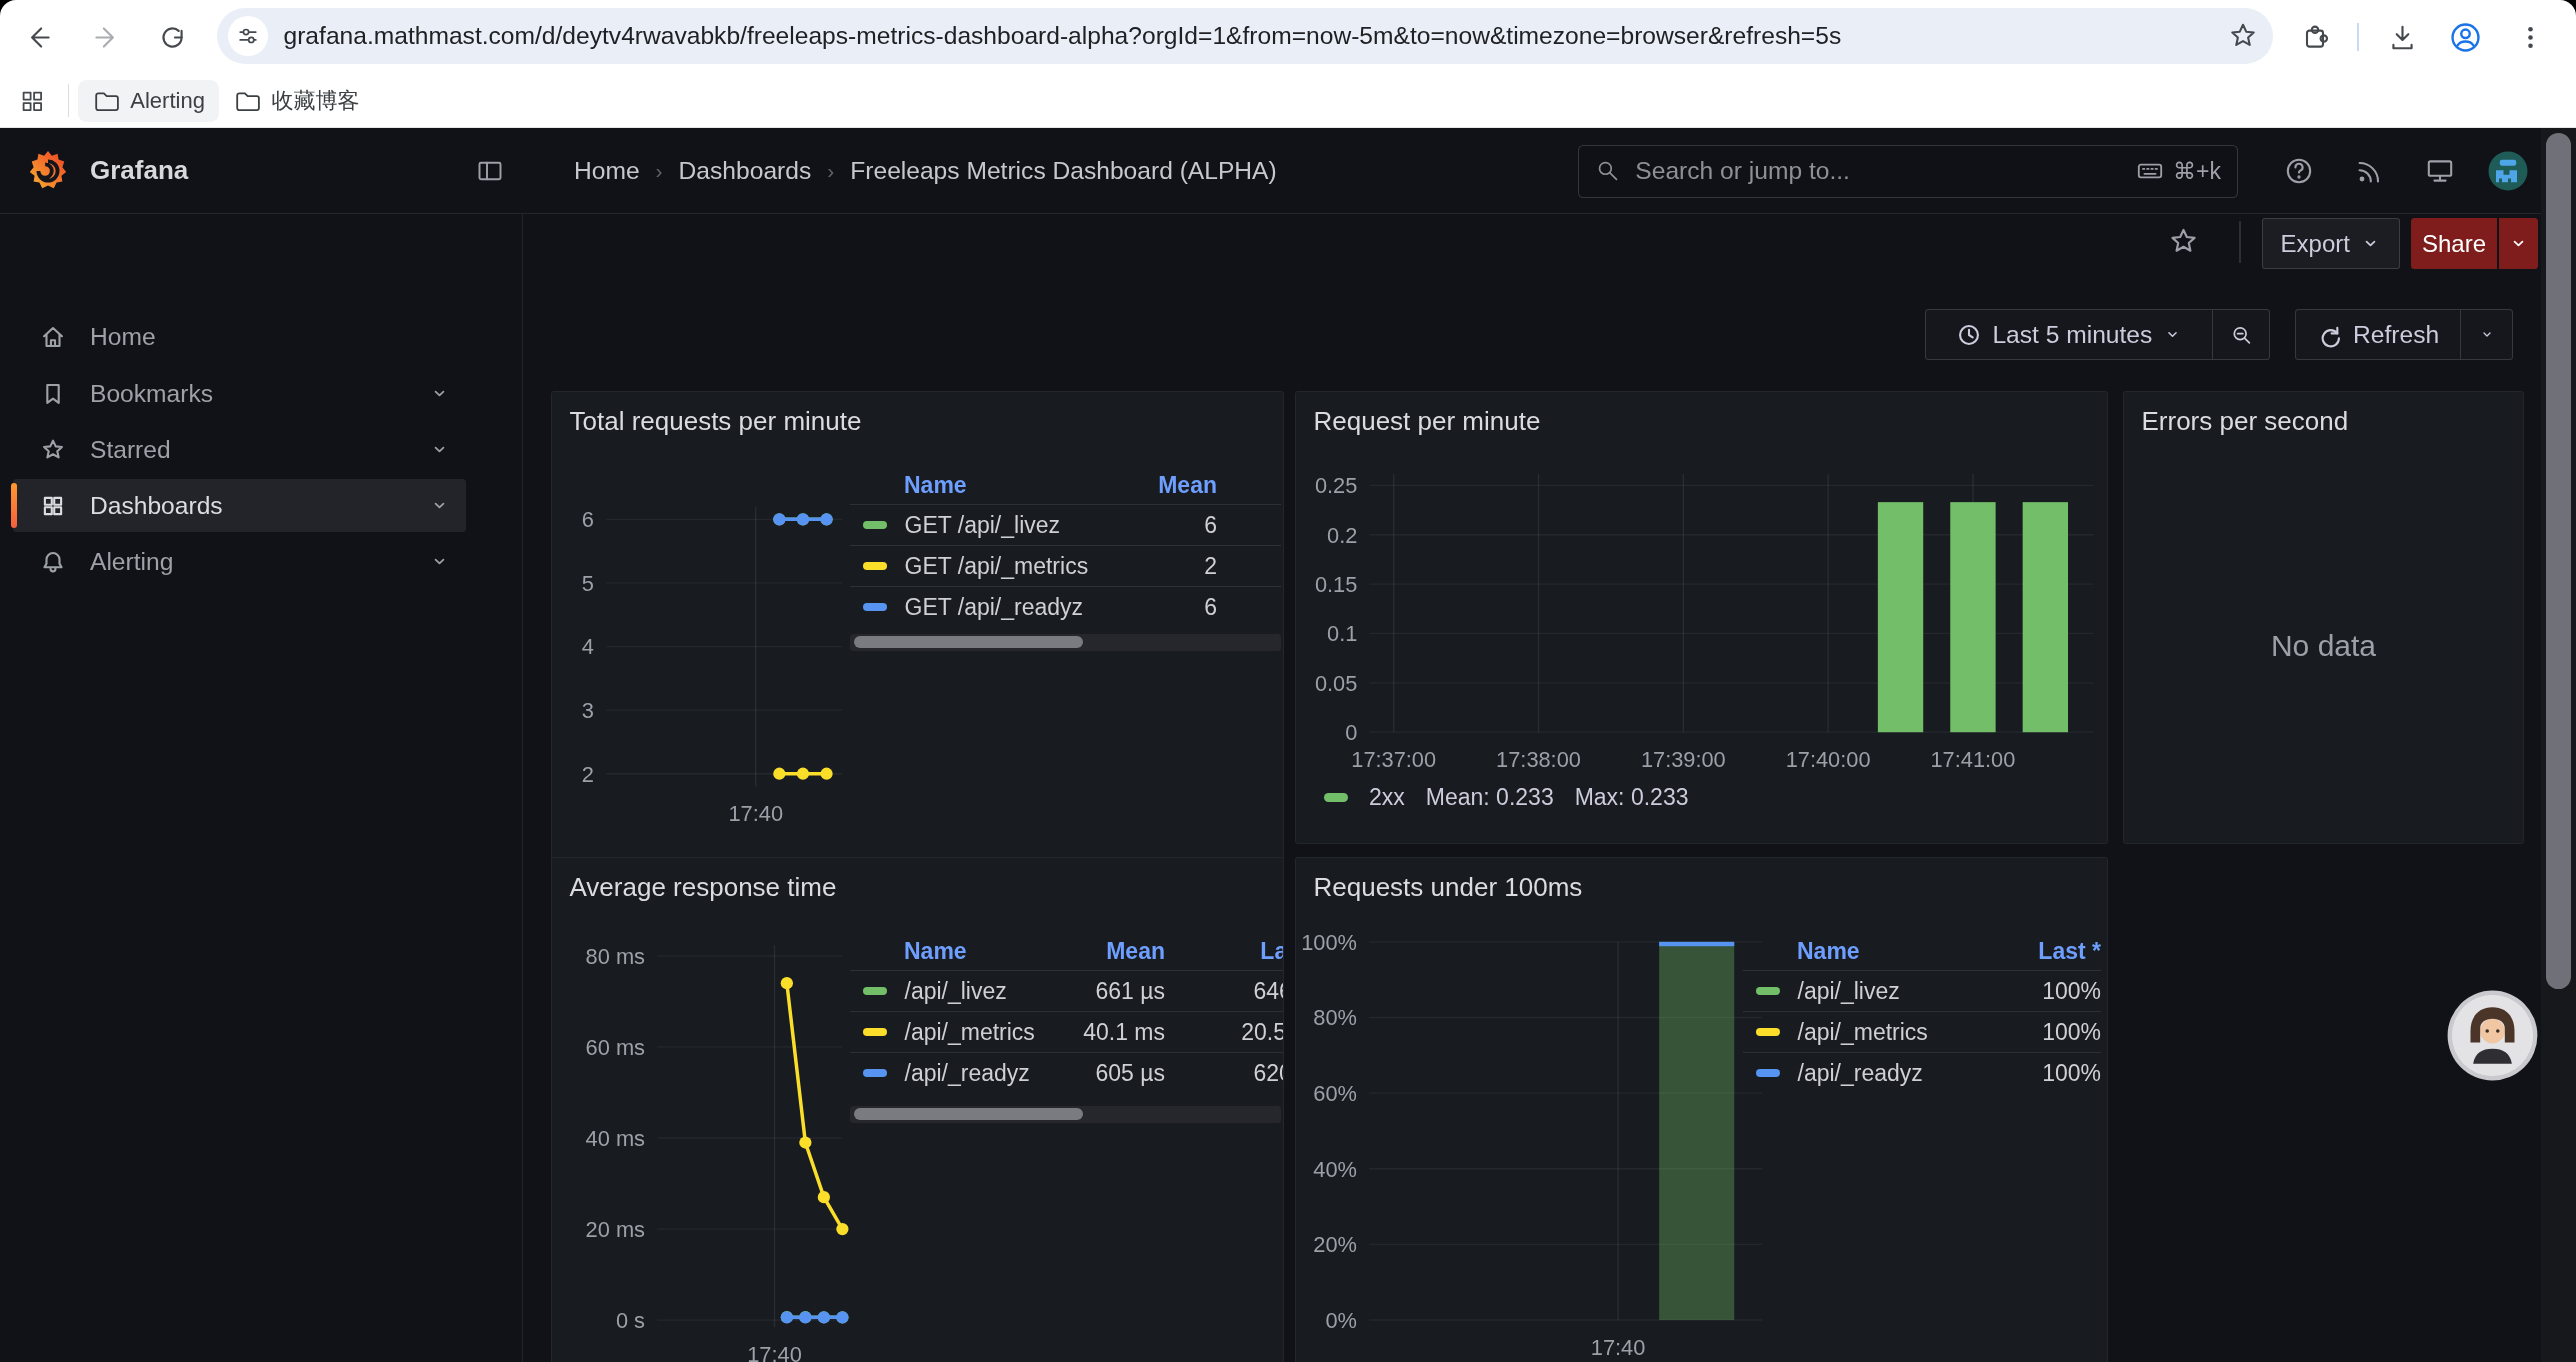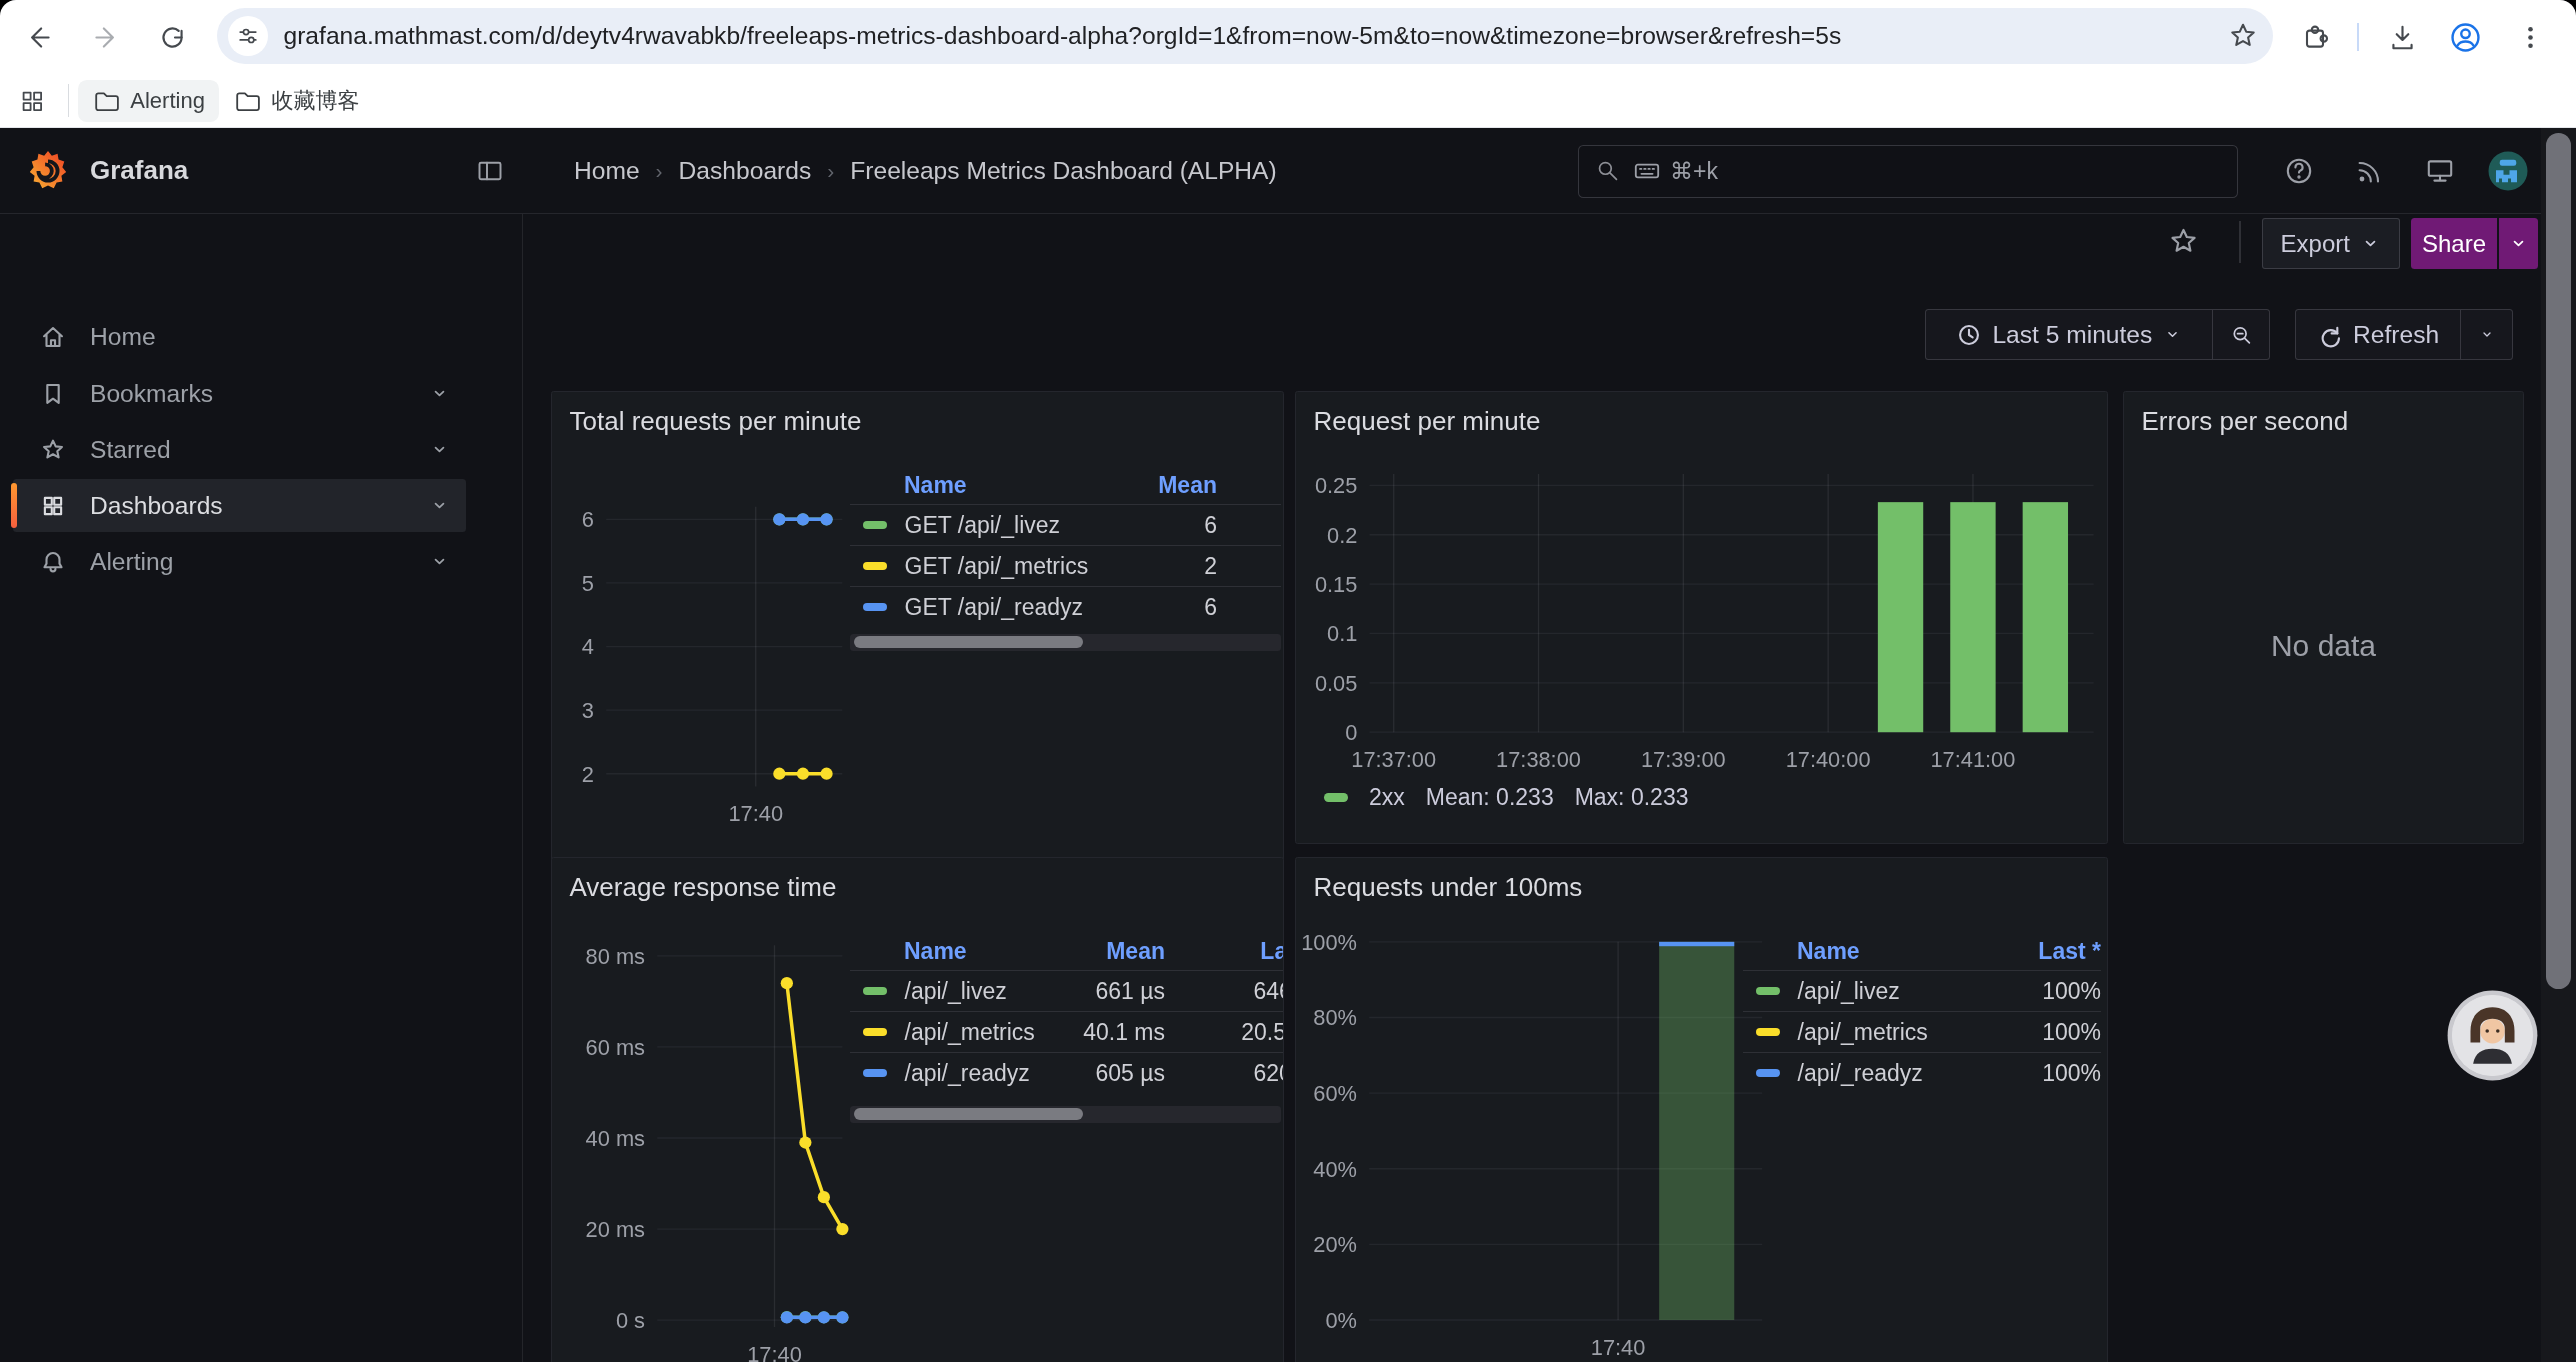--- a/index.html
+++ b/index.html
@@ -35,21 +35,21 @@
 
   .sidebar{position:absolute;left:0;top:86px;bottom:0;width:523px;border-right:1.3px solid rgba(204,204,220,0.10);}
   .sbitem{position:absolute;left:13px;width:453px;height:53px;display:flex;align-items:center;border-radius:3.5px;color:#9DA1A8;font-size:24.6px;}
   .sbitem .sbicon{width:26px;height:26px;margin-left:27px;flex:none;}
   .sbitem .sblabel{margin-left:24px;flex:1;}
   .sbitem .sbchev{margin-right:16px;color:#9DA1A8;}
   .sbitem.active{background:#22242A;color:#DCDDE1;}
   .sbitem.active .activebar{position:absolute;left:-1.8px;top:4.4px;bottom:4.4px;width:6.1px;border-radius:3.5px;background:linear-gradient(#FF9830,#F55F3E);}
 
   .actionbtn{position:absolute;height:51px;display:flex;align-items:center;justify-content:center;gap:10.5px;background:#1B1D23;border:1.3px solid rgba(204,204,220,0.18);border-radius:3px;color:#CCCCDC;font-size:24px;}
-  .primary{background:#701a75;border:none;color:#fff;font-weight:500;text-align:right;}
+  .primary{background:#7f1d1d;border:none;color:#fff;font-weight:500;text-align:right;}
   .tgroup{position:absolute;top:181px;height:51px;display:flex;background:#16171D;border:1.3px solid rgba(204,204,220,0.18);border-radius:3.5px;color:#CCCCDC;font-size:24.6px;}
   .tseg{display:flex;align-items:center;justify-content:center;gap:10.5px;padding:0 17.5px;text-align:right;}
   .tsep{width:1.3px;background:rgba(204,204,220,0.18);}
 
   .panel{position:absolute;background:#181B1F;border:1.3px solid #24262D;border-radius:2.6px;overflow:hidden;}
   .p-title{position:absolute;top:14px;left:17.5px;font-size:26px;font-weight:500;color:#DBDCE1;}
   .chart{position:absolute;left:0;top:0;width:100%;height:100%;}
   .nodata{position:absolute;left:0;right:0;top:237px;text-align:center;font-size:30px;color:#9DA0A8;}
 
   .legend{position:absolute;top:74px;font-size:23px;color:#CFD0D6;}
@@ -189,20 +189,21 @@
         <span>Dashboards</span>
         <span class="crumb-sep">›</span>
         <span>Freeleaps Metrics Dashboard (ALPHA)</span>
       </div>
 
       <div class="searchbox">
         <svg class="ic" width="26" height="26" viewBox="0 0 40 40">
             <circle cx="16" cy="16" r="9"></circle>
             <path d="M23 23 L33 33"></path>
           </svg>
+        <input type="text" placeholder="Search or jump to..." style="">
         <span class="shortcut">
           <svg class="ic" width="28" height="28" viewBox="0 0 40 40">
               <rect x="4" y="11" width="32" height="18" rx="3"></rect>
               <path d="M10 17 h2 M16 17 h2 M22 17 h2 M28 17 h2 M12 24 h16"></path>
             </svg>
           <span>⌘+k</span>
         </span>
       </div>
 
       <div class="ghicon" style="left:2281px">

